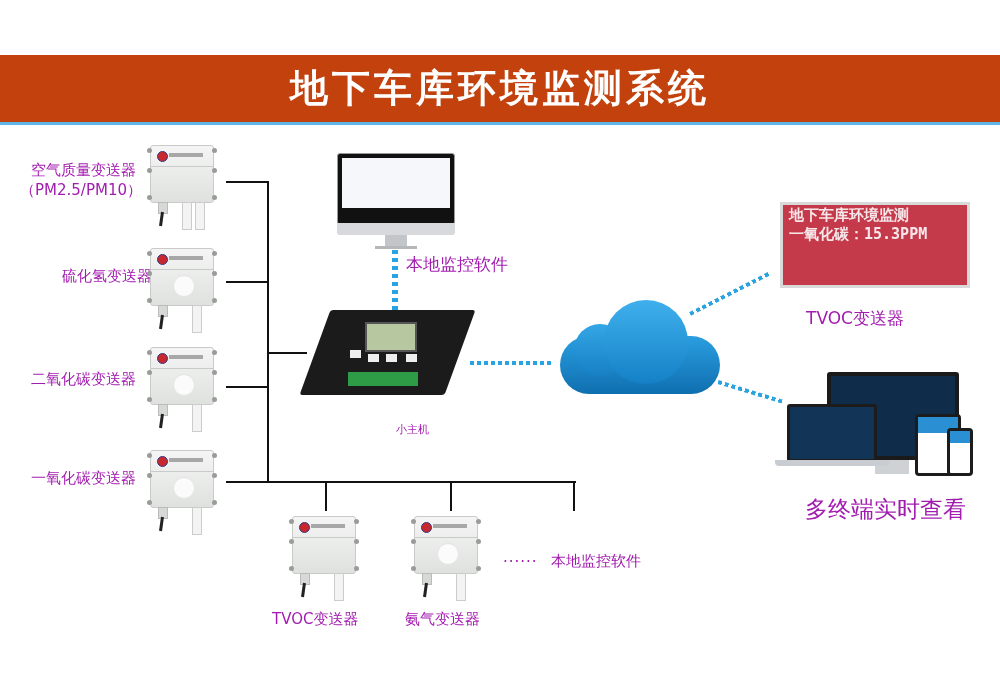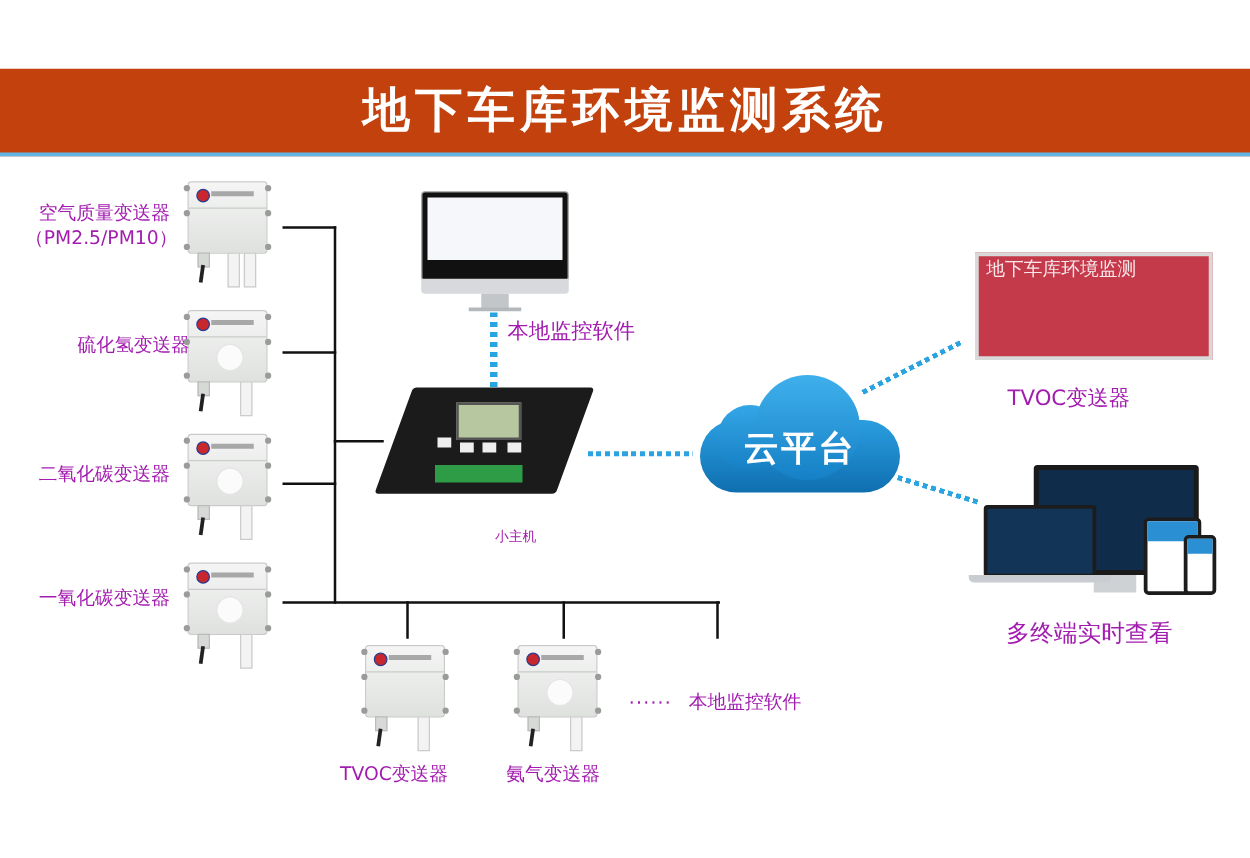--- a/index.html
+++ b/index.html
@@ -32,21 +32,21 @@
   .controller .btn{position:absolute;width:11px;height:8px;background:#eee;}
   .dots-v{position:absolute;left:392px;top:250px;width:6px;height:60px;background:repeating-linear-gradient(180deg,#2aa4e0 0 4px,transparent 4px 8px);}
   .dots-h{position:absolute;top:361px;height:4px;background:repeating-linear-gradient(90deg,#2aa4e0 0 4px,transparent 4px 7px);}
   .dots-d{position:absolute;height:4px;background:repeating-linear-gradient(90deg,#2aa4e0 0 4px,transparent 4px 7px);transform-origin:0 50%;}
   .cloud{position:absolute;left:560px;top:300px;width:160px;height:100px;}
   .cloud .c1{position:absolute;left:0;top:36px;width:160px;height:58px;border-radius:29px;background:linear-gradient(180deg,#2a9ee0,#0f6fb0);}
   .cloud .c2{position:absolute;left:44px;top:0;width:84px;height:84px;border-radius:50%;background:linear-gradient(180deg,#3fb0ec,#1580c6);}
   .cloud .c3{position:absolute;left:14px;top:24px;width:52px;height:52px;border-radius:50%;background:linear-gradient(180deg,#34a6e6,#1680c4);}
   .cloud-label{position:absolute;left:0;top:40px;width:160px;text-align:center;color:#fff;font-size:28px;font-weight:bold;letter-spacing:2px;}
   .led{position:absolute;left:780px;top:202px;width:190px;height:86px;background:#c53a4a;border:3px solid #d9d9d9;box-sizing:border-box;padding:1px 6px;font-family:"DejaVu Sans Mono","Liberation Mono",monospace;color:#f7e7ea;font-size:15px;line-height:19px;}
-  .led div{white-space:nowrap;}
+  .led div{white-space:nowrap;font-weight:bold;}
   .devices{position:absolute;left:775px;top:370px;width:200px;height:110px;}
   .dev-monitor{position:absolute;left:52px;top:2px;width:124px;height:80px;background:#0f2c4a;border:4px solid #1a1a1a;border-radius:3px;}
   .dev-mon-stand{position:absolute;left:100px;top:90px;width:34px;height:14px;background:#cfd2d5;}
   .dev-laptop{position:absolute;left:12px;top:34px;width:84px;height:52px;background:#123457;border:3px solid #1c1c1c;border-radius:3px;}
   .dev-laptop-base{position:absolute;left:0;top:90px;width:114px;height:6px;background:#c9ccd0;border-radius:0 0 4px 4px;}
   .dev-tablet{position:absolute;left:140px;top:44px;width:40px;height:56px;background:#fff;border:3px solid #1c1c1c;border-radius:4px;}
   .dev-tablet .top{position:absolute;left:0;top:0;width:40px;height:16px;background:#2b8fd3;}
   .dev-phone{position:absolute;left:172px;top:58px;width:20px;height:42px;background:#fff;border:3px solid #1c1c1c;border-radius:4px;}
   .dev-phone .top{position:absolute;left:0;top:0;width:20px;height:12px;background:#2b8fd3;}
 </style>
@@ -208,35 +208,35 @@
     <div class="btn" style="left:106px;top:44px"></div>
   <div class="terminal"></div>
 </div>
 <div class="lbl" style="left:396px;top:422px;font-size:11px;">小主机</div>
 <div class="dots-h" style="left:470px;width:84px;"></div>
 
 <div class="cloud">
   <div class="c1"></div>
     <div class="c3"></div>
     <div class="c2"></div>
-  <div class="cloud-label">云平台</div>
 </div>
 <div class="dots-d" style="left:690px;top:312px;width:90px;transform:rotate(-27deg);"></div>
 <div class="dots-d" style="left:718px;top:380px;width:68px;transform:rotate(17deg);"></div>
 
 <div class="led">
   <div>地下车库环境监测</div>
+  <div>一氧化碳：15.3PPM</div>
 </div>
 <div class="lbl" style="left:806px;top:307px;font-size:17px;">TVOC变送器</div>
 
 <div class="devices">
   <div class="dev-monitor"></div>
   <div class="dev-mon-stand"></div>
   <div class="dev-laptop"></div>
   <div class="dev-laptop-base"></div>
   <div class="dev-tablet">
       <div class="top"></div>
     </div>
   <div class="dev-phone">
       <div class="top"></div>
     </div>
 </div>
-<div class="lbl" style="left:805px;top:494px;font-size:19px;text-align:center;">多终端实时查看</div>
+<div class="lbl" style="left:805px;top:494px;font-size:23px;text-align:center;">多终端实时查看</div>
 
 </body></html>

